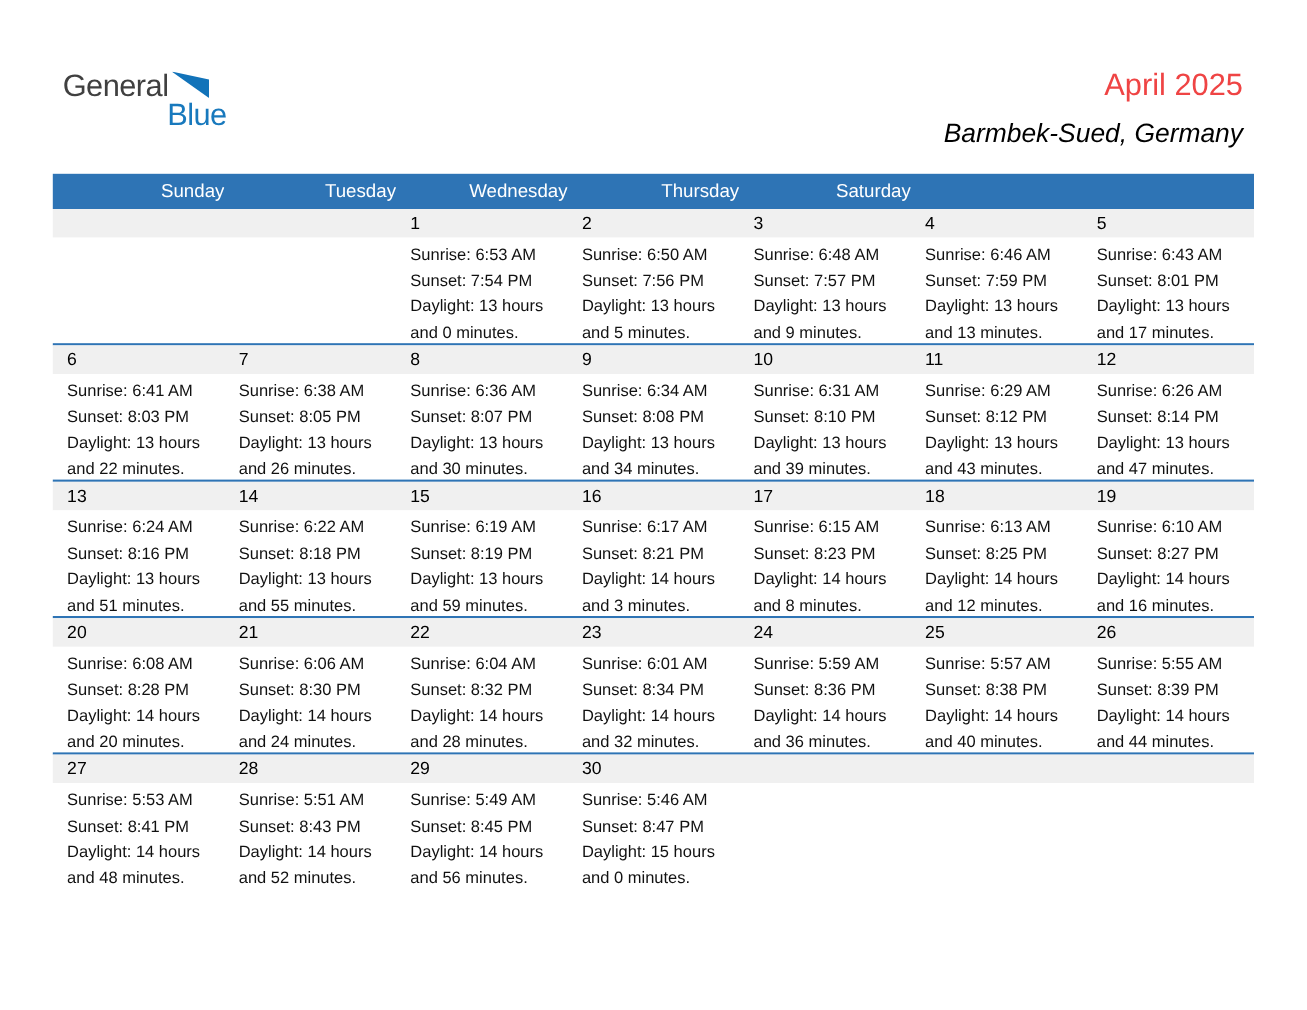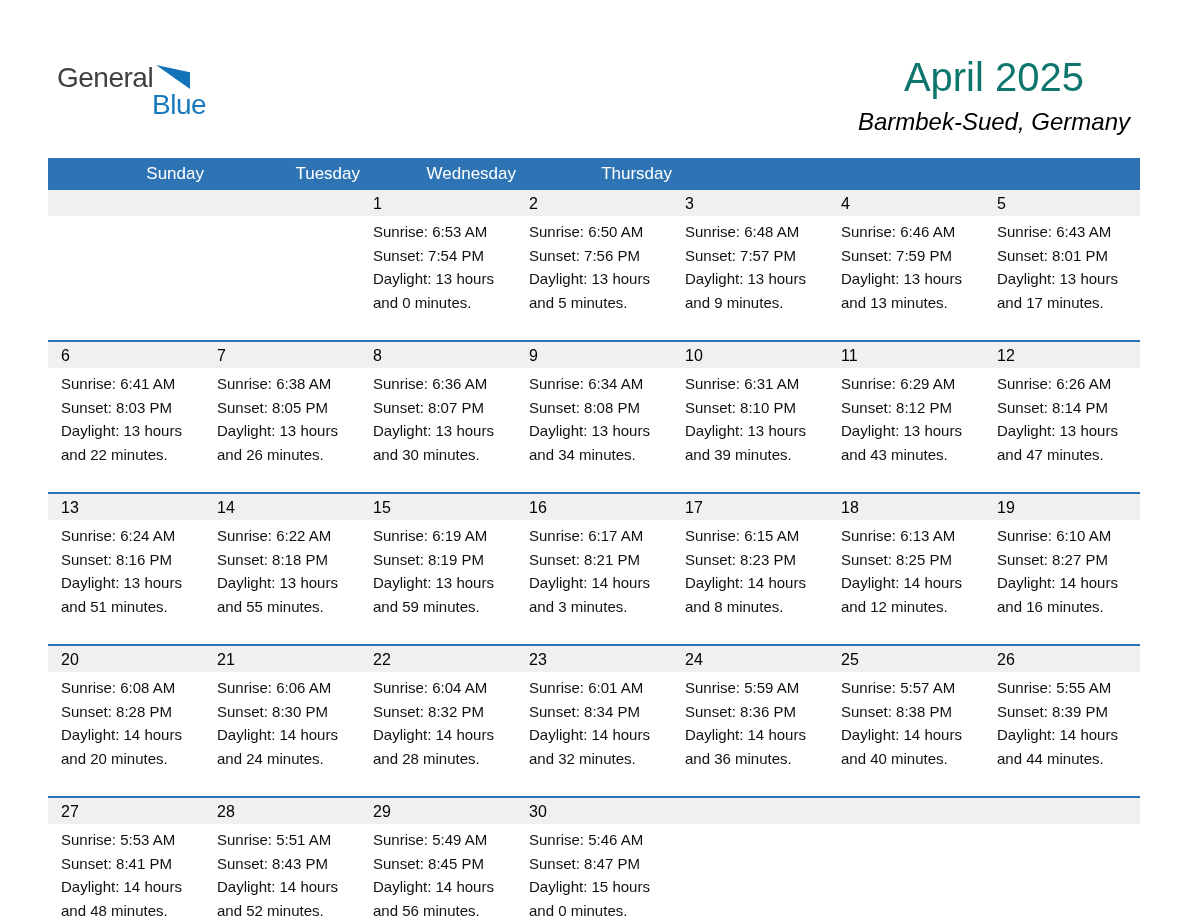--- a/index.html
+++ b/index.html
@@ -23,21 +23,21 @@
     background:#1273b9;
     clip-path:polygon(0 0, 100% 30%, 100% 100%);
   }
   .logo-blue {
     position:absolute; left:79px; top:27px;
     font-size:28px; color:#1879bd; letter-spacing:-0.5px;margin-left:16px;
   }
 
   
   .title-block { position:absolute; top:56px; right:58px; text-align:right; }
-  .month-title { font-size:40px; line-height:42px; color:#0f766e; font-weight:normal;text-align:center; }
+  .month-title { font-size:28px; line-height:42px; color:#ef4444; font-weight:normal; }
   .location { font-size:24px; line-height:28px; margin-top:10px; color:#000;font-style:italic; }
 
   
   .calendar { position:absolute; left:48px; top:158px; width:1092px; }
   .weekday-row {
     display:grid; grid-template-columns:repeat(7,1fr);
     background:#2e74b5; height:32px;
   }
   .weekday-cell {
     color:#ffffff; font-size:17px; line-height:32px;
@@ -45,21 +45,21 @@
   }
   .week-row { border-top:2px solid #2e74b5; }
   .week-row.first { border-top:none; }
   .band {
     display:grid; grid-template-columns:repeat(7,1fr);
     background:#f0f0f0; height:26px;
   }
   .band-cell { font-size:16px; line-height:27px; padding-left:13px; color:#000; }
   .details {
     display:grid; grid-template-columns:repeat(7,1fr);
-    height:124px; background:#ffffff;
+    height:96px; background:#ffffff;
   }
   .detail-cell { padding:4px 6px 0 13px; }
   .detail-line {
     font-size:15px; line-height:23.5px; color:#111;
     white-space:nowrap; overflow:hidden;
   }
 </style>
 </head>
 <body>
 
@@ -73,20 +73,21 @@
   <div class="month-title">April 2025</div>
   <div class="location">Barmbek-Sued, Germany</div>
 </div>
 
 <div class="calendar">
   <div class="weekday-row">
       <div class="weekday-cell">Sunday</div>
       <div class="weekday-cell">Tuesday</div>
       <div class="weekday-cell">Wednesday</div>
       <div class="weekday-cell">Thursday</div>
+      <div class="weekday-cell">Saturday</div>
     </div>
   <div>
       <div class="week-row first">
         <div class="band">
           <div class="band-cell"></div>
           <div class="band-cell"></div>
           <div class="band-cell">1</div>
           <div class="band-cell">2</div>
           <div class="band-cell">3</div>
           <div class="band-cell">4</div>

